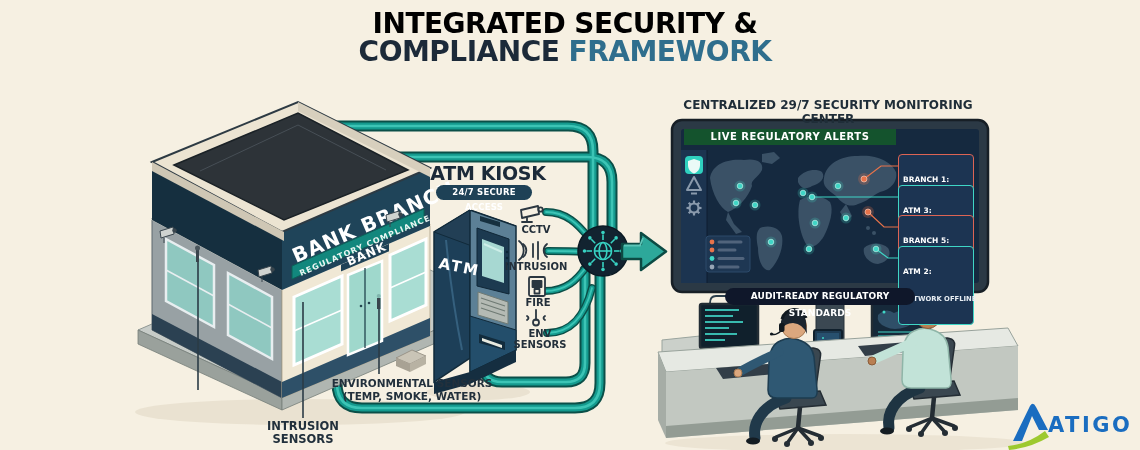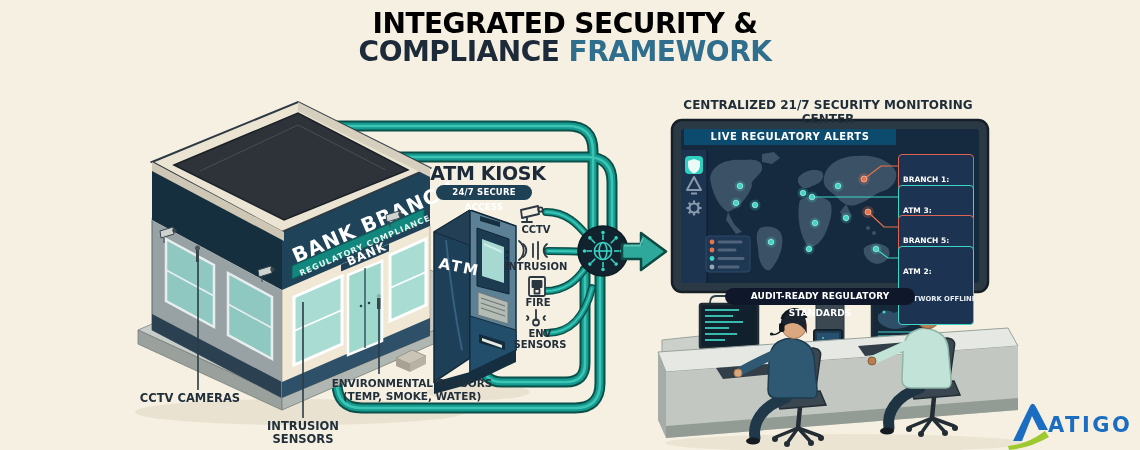--- a/index.html
+++ b/index.html
@@ -23,21 +23,21 @@
   
   .s-lbl{font-size:10px;color:#232f3a;line-height:10.5px}
   .s-cctv{left:506px;top:225px;width:60px}
   .s-intr{left:501px;top:262px;width:70px}
   .s-fire{left:508px;top:298px;width:60px}
   .s-env{left:505px;top:329px;width:70px}
   
   .net-lbl{left:618px;top:272px;width:90px;text-align:left;font-size:11px;line-height:13px;color:#1d2b35}
   
   .mc-header{left:656px;top:99px;width:344px;font-size:12px;color:#1f2d38}
-  .banner{left:684px;top:129px;width:212px;height:16px;line-height:16px;background:#0c4a6e;
+  .banner{left:684px;top:129px;width:212px;height:16px;line-height:16px;background:#14532d;
           color:#fff;font-size:10px;letter-spacing:.5px;border-radius:0}
   .alert{left:898px;width:76px;background:#1c3452;border:1.5px solid #3fd6c6;border-radius:4px;
          padding:2px 4px;text-align:left;box-sizing:border-box}
   .alert .a-t{font-size:7.5px;line-height:9px;color:#fff;font-weight:bold;white-space:nowrap}
   .alert .a-d{font-size:6.8px;line-height:8.5px;color:#e8eef4;font-weight:bold;white-space:nowrap}
   .alert-critical{border-color:#dd6454}
   .alert-normal{border-color:#3fd6c6}
   .a1{top:154px}.a2{top:185px}.a3{top:215px}.a4{top:246px}
   .audit-pill{left:725px;top:288px;width:190px;height:17px;line-height:17px;background:#0f172a;
               border-radius:9px;font-size:9px;color:#fff;letter-spacing:.1px}
@@ -470,37 +470,36 @@
 
   <g>
     <path d="M1013,441 L1030,406 Q1033,401 1036,407 L1048,430 L1039,430 L1032,416 L1022,441 Z" fill="#1a6dc0"></path>
     <path d="M1008,446 Q1028,444 1045,431 L1049,437 Q1030,448 1009,450 Z" fill="#9dc92f"></path>
   </g>
 </svg>
 
 <div class="ov title1">INTEGRATED SECURITY &amp;</div>
 <div class="ov title2"><span>COMPLIANCE</span> <span class="accent">FRAMEWORK</span></div>
 
-<div class="ov lbl lbl-cctv">CCTV CAMERAS</div>
 <div class="ov lbl lbl-intr">INTRUSION
 SENSORS</div>
 <div class="ov lbl lbl-env">ENVIRONMENTAL SENSORS
 (TEMP, SMOKE, WATER)</div>
 
 <div class="ov atm-title">ATM KIOSK</div>
 <div class="ov atm-badge">24/7 SECURE ACCESS</div>
 
 <div class="ov s-lbl s-cctv">CCTV</div>
 <div class="ov s-lbl s-intr">INTRUSION</div>
 <div class="ov s-lbl s-fire">FIRE</div>
 <div class="ov s-lbl s-env">ENV
 SENSORS</div>
 
 
-<div class="ov mc-header">CENTRALIZED 21/7 SECURITY MONITORING CENTER</div>
+<div class="ov mc-header">CENTRALIZED 29/7 SECURITY MONITORING CENTER</div>
 <div class="ov banner">LIVE REGULATORY ALERTS</div>
 
 <div class="ov alert alert-critical a1">
   <div class="a-t">BRANCH 1:</div>
   <div class="a-d">INTRUSION ALERT</div>
 </div>
 <div class="ov alert alert-normal a2">
   <div class="a-t">ATM 3:</div>
   <div class="a-d">TEMP HIGH</div>
 </div>

